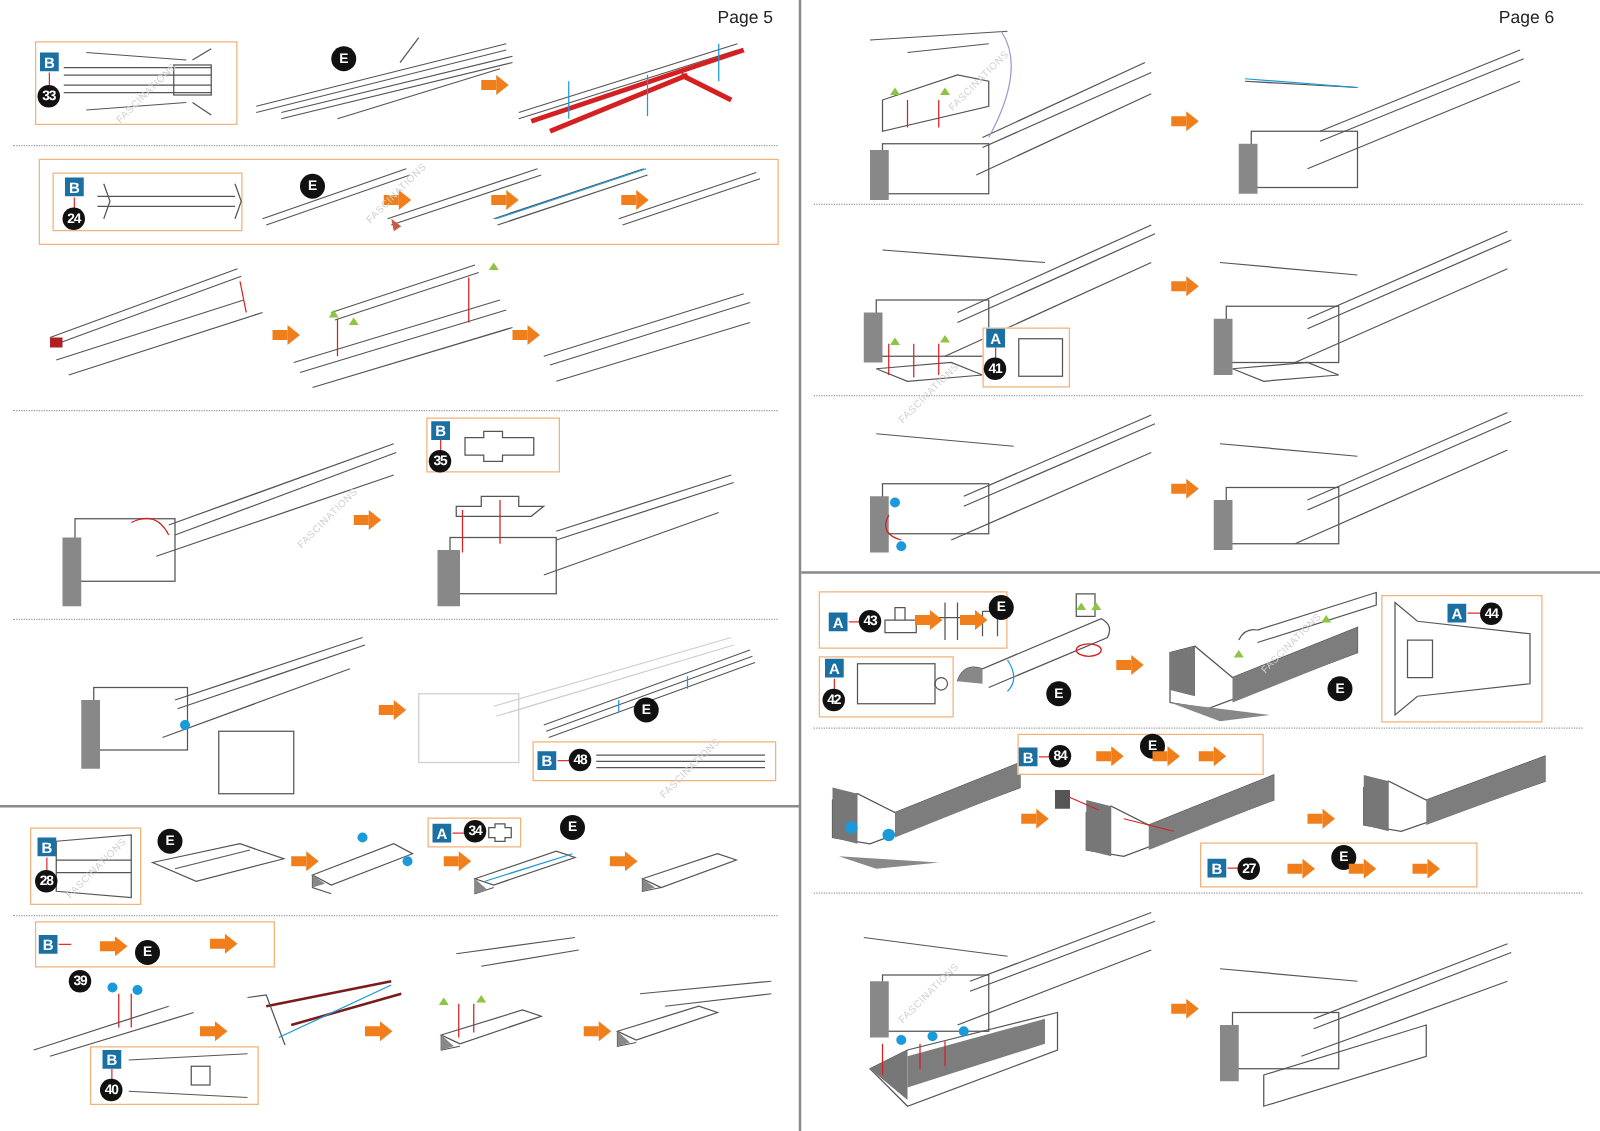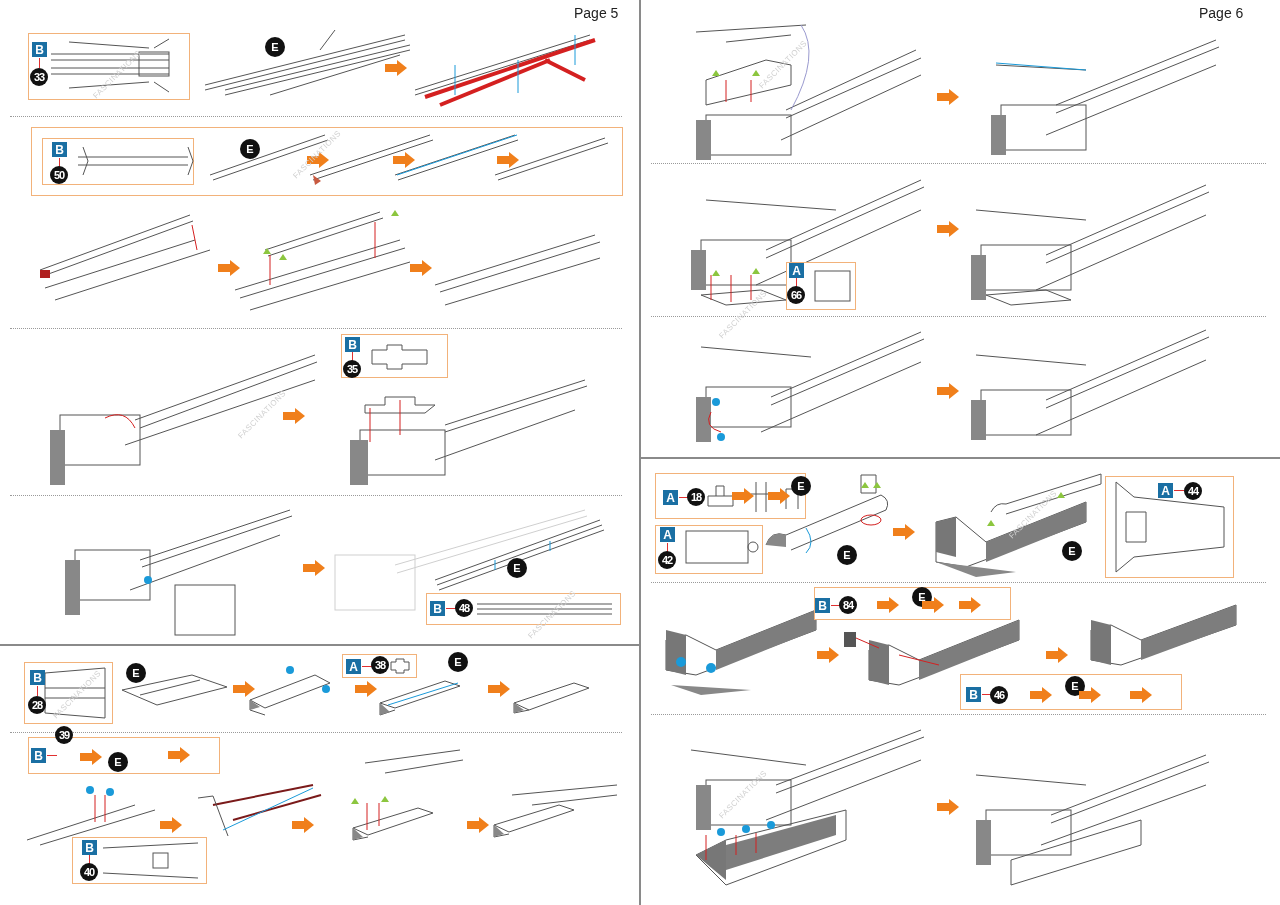--- a/index.html
+++ b/index.html
@@ -85,21 +85,21 @@
             <line x1="35" y1="18" x2="145" y2="18"></line>
             <line x1="35" y1="26" x2="145" y2="26"></line>
             <path d="M40 8 L45 22 L40 36"></path>
             <path d="M145 8 L150 22 L145 36"></path>
           </g>
       </svg>
     </div>
   </div>
   <div class="badge sheet" style="left:52px;top:142px;">B</div>
   <div class="link" style="left:59px;top:158px;"></div>
-  <div class="badge num" style="left:50px;top:166px;">50</div>
+  <div class="badge num" style="left:50px;top:166px;">24</div>
   <div class="badge e" style="left:240px;top:139px;">E</div>
   <svg class="art" style="left:205px;top:130px;" width="410" height="60">
     <g fill="none" stroke="#555">
       <line x1="5" y1="45" x2="120" y2="5"></line>
         <line x1="8" y1="50" x2="123" y2="10"></line>
       <line x1="105" y1="45" x2="225" y2="5"></line>
         <line x1="108" y1="50" x2="228" y2="10"></line>
       <line x1="190" y1="45" x2="310" y2="5"></line>
         <line x1="193" y1="50" x2="313" y2="10"></line>
       <line x1="290" y1="45" x2="400" y2="8"></line>
@@ -242,39 +242,39 @@
     <circle cx="42" cy="5" r="4" fill="#1a9ad9"></circle>
       <circle cx="78" cy="24" r="4" fill="#1a9ad9"></circle>
   </svg>
   <div class="panel" style="left:342px;top:654px;width:73px;height:22px;">
     <svg class="art" style="left:0;top:0;" width="73" height="22">
       <path d="M48 7 h5 v-3 h8 v3 h5 v8 h-5 v3 h-8 v-3 h-5z" fill="none" stroke="#555"></path>
     </svg>
   </div>
   <div class="badge sheet" style="left:346px;top:659px;">A</div>
   <div class="dash" style="left:362px;top:666px;"></div>
-  <div class="badge num" style="left:371px;top:656px;">38</div>
+  <div class="badge num" style="left:371px;top:656px;">34</div>
   <div class="badge e" style="left:448px;top:652px;">E</div>
   <div class="arrow" style="left:355px;top:680px;"></div>
   <svg class="art" style="left:378px;top:675px;" width="90" height="45">
     <path d="M2 28 l65 -22 l15 5 l-65 22z M2 28 v12 l15 -5" fill="none" stroke="#555"></path>
     <path d="M2 28 v12 l10 -3z" fill="#888"></path>
     <line x1="10" y1="30" x2="80" y2="8" stroke="#1a9ad9"></line>
   </svg>
   <div class="arrow" style="left:488px;top:680px;"></div>
   <svg class="art" style="left:512px;top:675px;" width="85" height="45">
     <path d="M2 28 l60 -20 l15 5 l-60 22z M2 28 v10 l15 -3" fill="none" stroke="#555"></path>
     <path d="M2 28 v10 l10 -3z" fill="#888"></path>
   </svg>
   <div class="dotline" style="left:10px;top:732px;width:612px;"></div>
 
   <div class="panel" style="left:28px;top:737px;width:190px;height:35px;"></div>
   <div class="badge sheet" style="left:31px;top:748px;">B</div>
   <div class="dash" style="left:47px;top:755px;"></div>
-  <div class="badge num" style="left:55px;top:726px;">39</div>
+  <div class="badge num" style="left:55px;top:776px;">39</div>
   <div class="badge e" style="left:108px;top:752px;">E</div>
   <div class="arrow" style="left:80px;top:748px;"></div>
   <div class="arrow" style="left:168px;top:746px;"></div>
   <svg class="art" style="left:25px;top:780px;" width="140" height="70">
     <g fill="none" stroke="#555">
         <line x1="2" y1="60" x2="110" y2="25"></line>
         <line x1="15" y1="65" x2="130" y2="30"></line>
       </g>
     <circle cx="65" cy="10" r="4" fill="#1a9ad9"></circle>
       <circle cx="85" cy="12" r="4" fill="#1a9ad9"></circle>
@@ -398,21 +398,21 @@
         <path d="M70 98l4 6h-8z"></path>
       </g>
   </svg>
   <div class="panel" style="left:145px;top:262px;width:68px;height:46px;">
     <svg class="art" style="left:0;top:0;" width="68" height="46">
       <rect x="28" y="8" width="35" height="30" fill="none" stroke="#555"></rect>
     </svg>
   </div>
   <div class="badge sheet" style="left:148px;top:263px;">A</div>
   <div class="link" style="left:155px;top:278px;"></div>
-  <div class="badge num" style="left:146px;top:286px;">66</div>
+  <div class="badge num" style="left:146px;top:286px;">41</div>
   <div class="arrow" style="left:296px;top:220px;"></div>
   <svg class="art" style="left:325px;top:180px;" width="255" height="130">
     <g fill="none" stroke="#555">
       <line x1="10" y1="30" x2="120" y2="40"></line>
       <line x1="80" y1="75" x2="240" y2="5"></line>
         <line x1="80" y1="83" x2="243" y2="12"></line>
       <line x1="70" y1="110" x2="240" y2="35"></line>
       <rect x="15" y="65" width="90" height="45"></rect>
       <path d="M20 115 l60 -5 l25 10 l-60 5z"></path>
     </g>
@@ -451,21 +451,21 @@
     <svg class="art" style="left:0;top:0;" width="149" height="44">
       <g fill="none" stroke="#555">
           <path d="M52 22 h25 v10 h-25z M60 22 v-10 h8 v10"></path>
           <path d="M100 8 v30 M110 8 v30 M95 20 h25"></path>
           <path d="M130 15 h12 v20 M130 15 v20"></path>
         </g>
     </svg>
   </div>
   <div class="badge sheet" style="left:22px;top:490px;">A</div>
   <div class="dash" style="left:38px;top:497px;"></div>
-  <div class="badge num" style="left:46px;top:488px;">18</div>
+  <div class="badge num" style="left:46px;top:488px;">43</div>
   <div class="arrow" style="left:91px;top:487px;"></div>
   <div class="arrow" style="left:127px;top:487px;"></div>
   <div class="badge e" style="left:150px;top:476px;">E</div>
 
   <div class="panel" style="left:14px;top:525px;width:106px;height:47px;">
     <svg class="art" style="left:0;top:0;" width="106" height="47">
       <rect x="30" y="5" width="62" height="32" fill="none" stroke="#555"></rect>
         <circle cx="97" cy="21" r="5" fill="none" stroke="#555"></circle>
     </svg>
   </div>
@@ -546,21 +546,21 @@
   <svg class="art" style="left:445px;top:600px;" width="160" height="75">
     <g fill="none" stroke="#555">
         <path d="M5 30 l20 -5 l30 15 l95 -35 v20 l-115 40 l-30 -5z"></path>
       </g>
     <path d="M5 20 l20 5 v40 l-20 -5z" fill="#777"></path>
     <path d="M55 40 l95 -35 v20 l-95 35z" fill="#7d7d7d"></path>
   </svg>
   <div class="panel" style="left:319px;top:674px;width:220px;height:34px;"></div>
   <div class="badge sheet" style="left:325px;top:687px;">B</div>
   <div class="dash" style="left:341px;top:694px;"></div>
-  <div class="badge num" style="left:349px;top:686px;">46</div>
+  <div class="badge num" style="left:349px;top:686px;">27</div>
   <div class="badge e" style="left:424px;top:676px;">E</div>
   <div class="arrow" style="left:389px;top:686px;"></div>
   <div class="arrow" style="left:438px;top:686px;"></div>
   <div class="arrow" style="left:489px;top:686px;"></div>
   <div class="dotline" style="left:10px;top:714px;width:615px;"></div>
 
   <svg class="art" style="left:45px;top:725px;" width="250" height="165">
     <g fill="none" stroke="#555">
       <line x1="5" y1="25" x2="120" y2="40"></line>
       <line x1="90" y1="60" x2="235" y2="5"></line>

